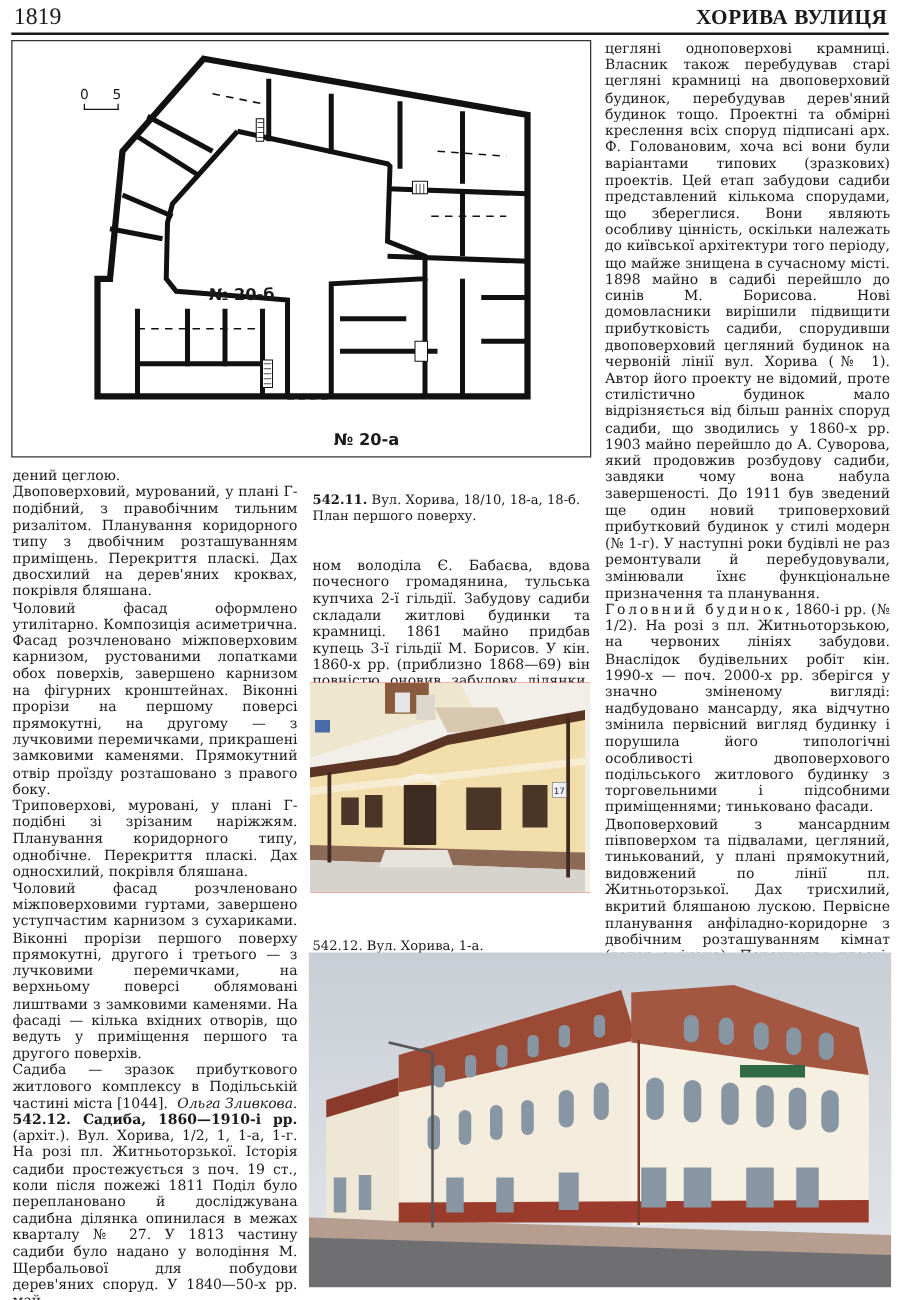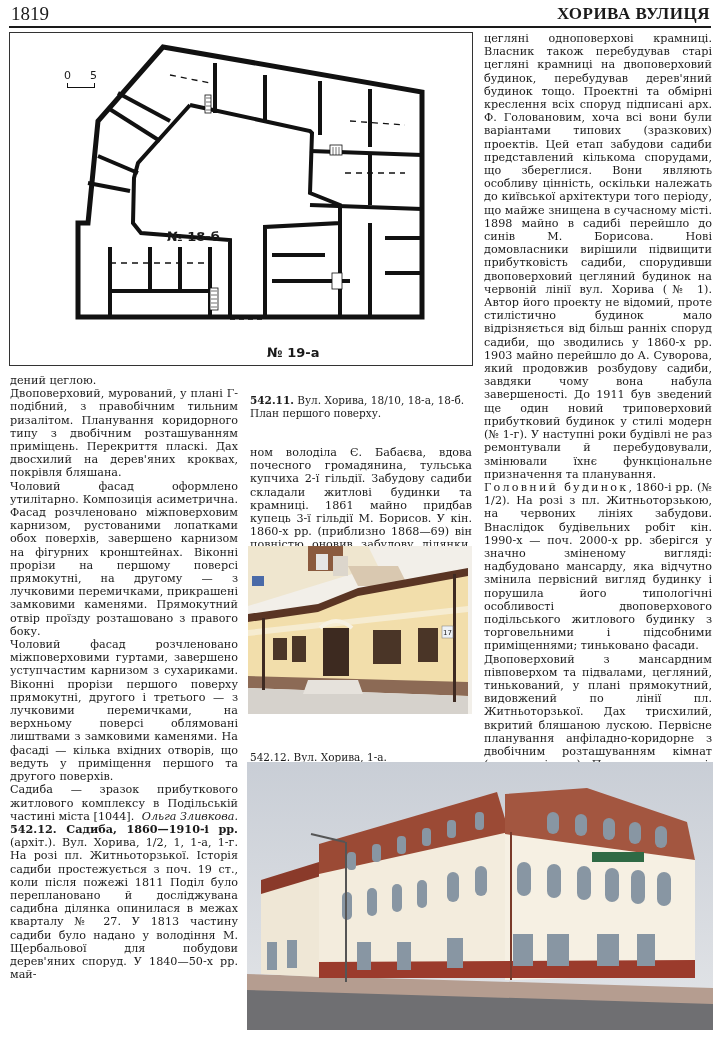--- a/index.html
+++ b/index.html
@@ -94,33 +94,34 @@
       <path d="M201 258 L207 258 M201 262 L207 262 M201 266 L207 266 M201 270 L207 270 M201 274 L207 274"></path>
       <path d="M196 65 L201 65 M196 69 L201 69 M196 73 L201 73 M196 77 L201 77"></path>
       <path d="M323 114 L323 122 M326 114 L326 122 M329 114 L329 122"></path>
     </g>
   </svg>
   <div class="scale">
     <span class="z">0</span>
     <span class="f">5</span>
     <span class="bar"></span>
   </div>
-  <div class="plan-label" style="left:157px; top:196px;">№ 18-б</div>
-  <div class="plan-label" style="left:257px; top:312px;">№ 19-а</div>
+  <div class="plan-label" style="left:157px; top:196px;">№ 20-б</div>
+  <div class="plan-label" style="left:257px; top:312px;">№ 20-а</div>
 </div>
 
 <div class="caption cap-plan">
   <div><span class="b">542.11.</span> <span>Вул. Хорива, 18/10, 18-а, 18-б.</span></div>
   <div>План першого поверху.</div>
 </div>
 
 <div class="col col-left">
   <p>дений цеглою.</p>
   <p>Двоповерховий, мурований, у плані Г-подібний, з правобічним тильним ризалітом. Планування коридорного типу з двобічним розташуванням приміщень. Перекриття пласкі. Дах двосхилий на дерев'яних кроквах, покрівля бляшана.</p>
   <p>Чоловий фасад оформлено утилітарно. Композиція асиметрична. Фасад розчленовано міжповерховим карнизом, рустованими лопатками обох поверхів, завершено карнизом на фігурних кронштейнах. Віконні прорізи на першому поверсі прямокутні, на другому — з лучковими перемичками, прикрашені замковими каменями. Прямокутний отвір проїзду розташовано з правого боку.</p>
+  <p>Триповерхові, муровані, у плані Г-подібні зі зрізаним наріжжям. Планування коридорного типу, однобічне. Перекриття пласкі. Дах односхилий, покрівля бляшана.</p>
   <p>Чоловий фасад розчленовано міжповерховими гуртами, завершено уступчастим карнизом з сухариками. Віконні прорізи першого поверху прямокутні, другого і третього — з лучковими перемичками, на верхньому поверсі облямовані лиштвами з замковими каменями. На фасаді — кілька вхідних отворів, що ведуть у приміщення першого та другого поверхів.</p>
   <p><span>Садиба — зразок прибуткового житлового комплексу в Подільській частині міста [1044].</span> <span class="author">Ольга Зливкова.</span></p>
   <p style="clear:both;"><span class="b">542.12. Садиба, 1860—1910-і рр.</span><span> (архіт.). Вул. Хорива, 1/2, 1, 1-а, 1-г. На розі пл. Житньоторзької. Історія садиби простежується з поч. 19 ст., коли після пожежі 1811 Поділ було переплановано й досліджувана садибна ділянка опинилася в межах кварталу № 27. У 1813 частину садиби було надано у володіння М. Щербальової для побудови дерев'яних споруд. У 1840—50-х рр. май-</span></p>
 </div>
 
 <div class="col col-mid">
   <p>ном володіла Є. Бабаєва, вдова почесного громадянина, тульська купчиха 2-ї гільдії. Забудову садиби складали житлові будинки та крамниці. 1861 майно придбав купець 3-ї гільдії М. Борисов. У кін. 1860-х рр. (приблизно 1868—69) він повністю оновив забудову ділянки, спорудивши наріжний двоповерховий будинок № 1/2 за типовим проектом № 1 (на сім віконних осей на фасаді) та</p>
 </div>
 
 <div class="photo1">

